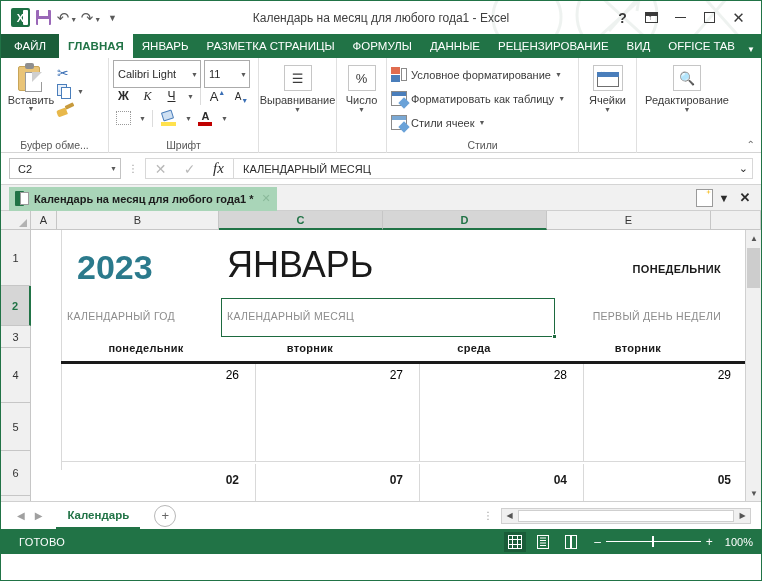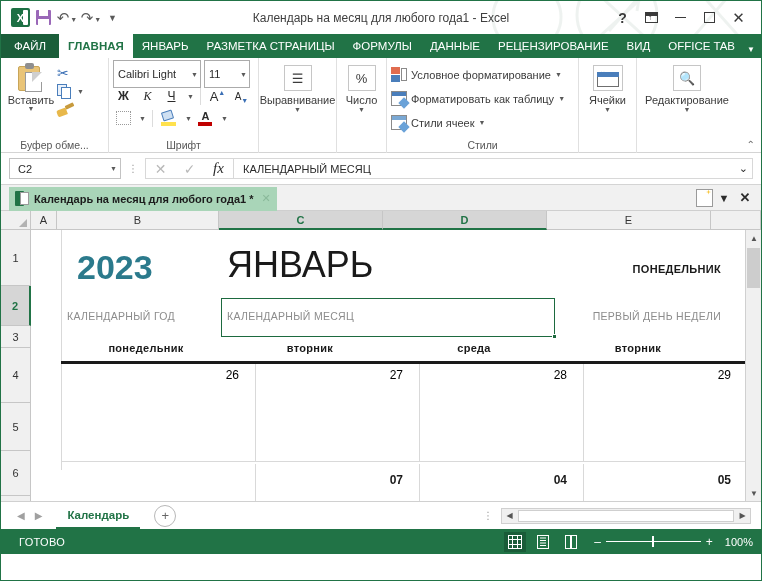--- a/index.html
+++ b/index.html
@@ -703,20 +703,21 @@
         <div class="prev-day" style="left:194px; top:138px; width:178px;">27</div>
         <div class="prev-day" style="left:358px; top:138px; width:178px;">28</div>
         <div class="prev-day" style="left:522px; top:138px; width:178px;">29</div>
 
         <div class="calcell-line" style="left:224px; top:134px; width:1px; height:97px;"></div>
         <div class="calcell-line" style="left:388px; top:134px; width:1px; height:97px;"></div>
         <div class="calcell-line" style="left:552px; top:134px; width:1px; height:97px;"></div>
         <div class="calcell-line" style="left:716px; top:134px; width:1px; height:97px;"></div>
         <div class="calcell-line" style="left:30px; top:231px; width:690px; height:1px;"></div>
 
+        <div class="cur-day" style="left:30px; top:243px; width:178px;">02</div>
         <div class="cur-day" style="left:194px; top:243px; width:178px;">07</div>
         <div class="cur-day" style="left:358px; top:243px; width:178px;">04</div>
         <div class="cur-day" style="left:522px; top:243px; width:178px;">05</div>
 
         <div class="calcell-line" style="left:224px; top:234px; width:1px; height:57px;"></div>
         <div class="calcell-line" style="left:388px; top:234px; width:1px; height:57px;"></div>
         <div class="calcell-line" style="left:552px; top:234px; width:1px; height:57px;"></div>
         <div class="calcell-line" style="left:716px; top:234px; width:1px; height:57px;"></div>
 
         <div class="vscroll">

